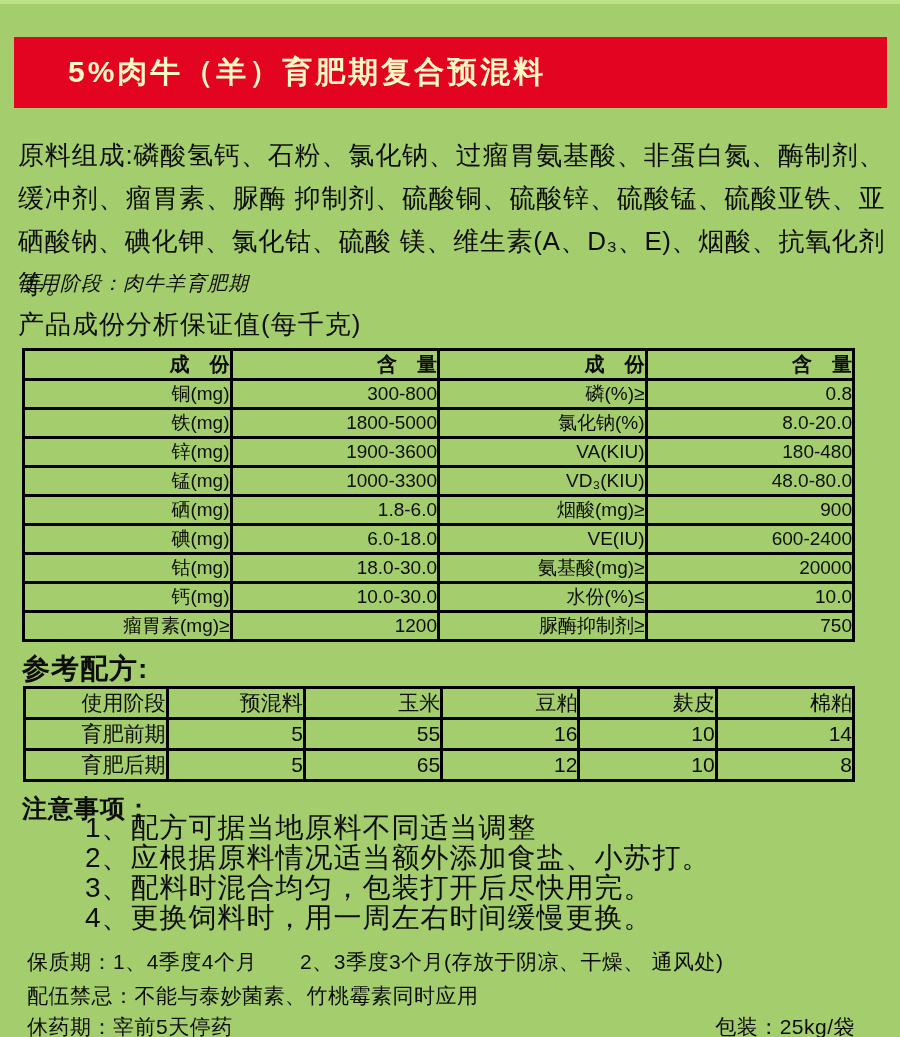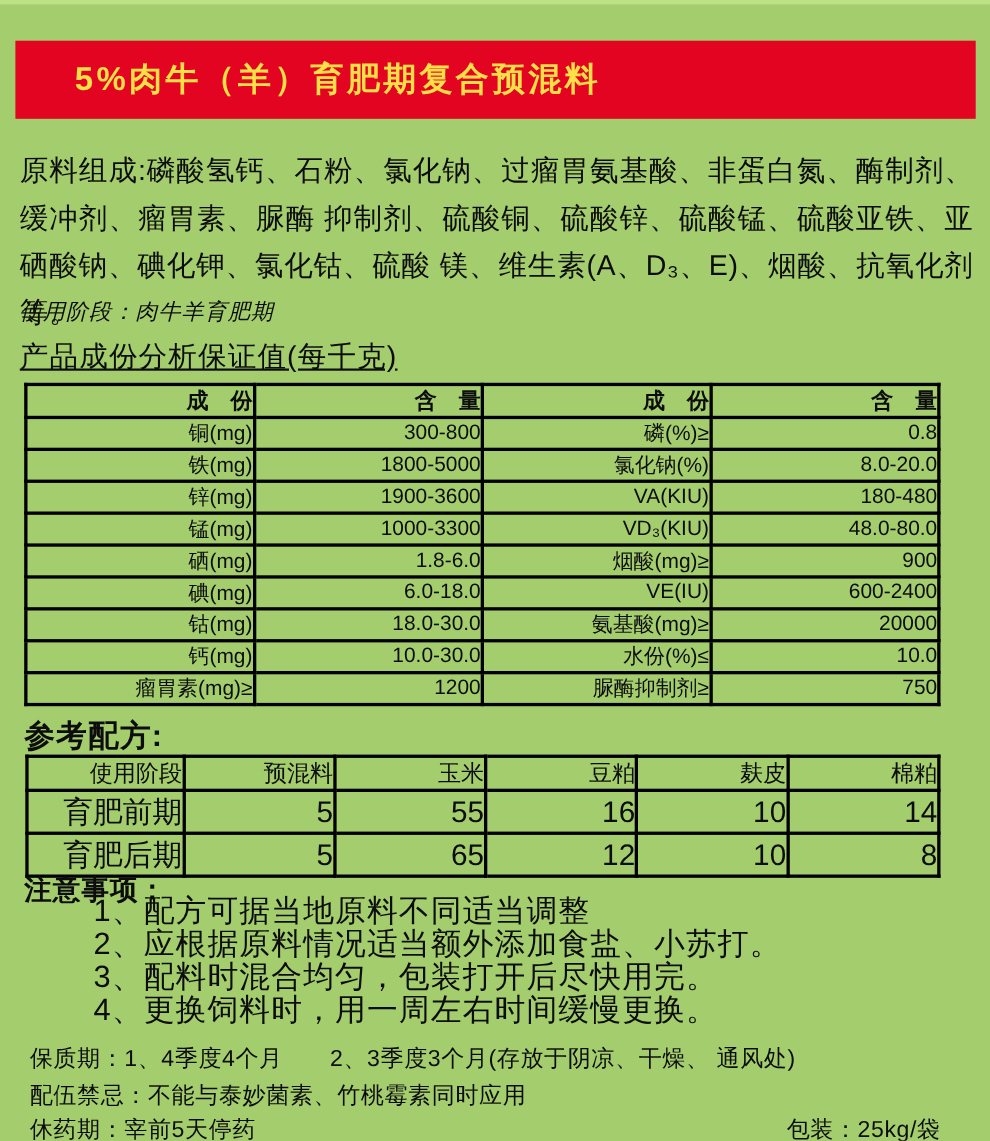--- a/index.html
+++ b/index.html
@@ -16,45 +16,45 @@
     position: absolute; left: 0; top: 0; width: 100%; height: 4px;
     background: #BCE186;
   }
 
   .banner {
     position: absolute; left: 14px; top: 37px; width: 873px; height: 71px;
     background: #E20420;
     display: flex; align-items: center;
   }
   .banner-title {
-    color: #fde047; font-weight: bold; font-size: 30px;
+    color: #fef9c3; font-weight: bold; font-size: 30px;
     padding-left: 54px; letter-spacing: 3px; white-space: nowrap;
   }
 
   .ingredients {
     position: absolute; left: 18px; top: 134px; width: 867px;
     font-size: 26px; line-height: 43px;
     text-align: justify; text-justify: inter-ideograph;
     letter-spacing: 0.5px;
   }
 
   .usage-stage   { position: absolute; left: 18px; top: 270px; font-size: 20px; letter-spacing: 1px; font-style: italic; }
-  .analysis-title{ position: absolute; left: 18px; top: 307px; font-size: 26px; letter-spacing: 1px; text-decoration: underline; }
+  .analysis-title{ position: absolute; left: 18px; top: 307px; font-size: 26px; letter-spacing: 1px; }
 
   table { border-collapse: collapse; table-layout: fixed; background: transparent; }
   td, th { border: 3px solid #000; padding: 0; text-align: right; vertical-align: middle; overflow: hidden; white-space: nowrap; }
 
   table.analysis { position: absolute; left: 22px; top: 348px; width: 833px; }
   table.analysis th { height: 23px; font-size: 20px; font-weight: bold; }
   table.analysis td { height: 23px; font-size: 19px; font-weight: normal; }
 
   .formula-title { position: absolute; left: 22px; top: 650px; font-size: 28px; font-weight: bold; letter-spacing: 1px; }
   table.formula { position: absolute; left: 23px; top: 686px; width: 832px; }
   table.formula th { height: 24px; font-size: 21px; font-weight: normal; margin-top: 24px; }
-  table.formula td { height: 24px; font-size: 27px; }
+  table.formula td { height: 24px; font-size: 21px; }
   table.formula col.c0 { width: 17.2%; }
 
   .notes-title { position: absolute; left: 22px; top: 792px; font-size: 25px; font-weight: bold; letter-spacing: 1px; }
   .notes-list  { position: absolute; left: 85px; top: 813px; font-size: 28px; }
   .notes-list .note-item { height: 30px; line-height: 30px; letter-spacing: 1px; }
 
   .footer-line { position: absolute; left: 27px; font-size: 21px; letter-spacing: 0.5px; white-space: nowrap; }
   .shelf-life      { top: 948px; }
   .incompatibility { top: 982px; }
   .withdrawal      { top: 1013px; }

